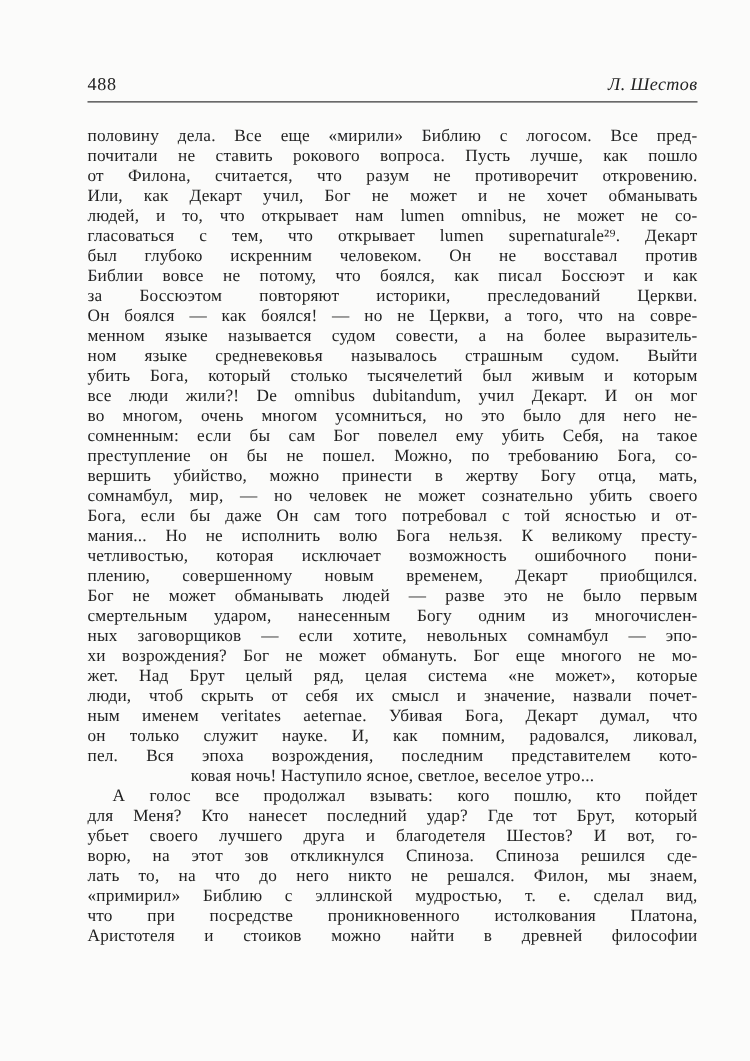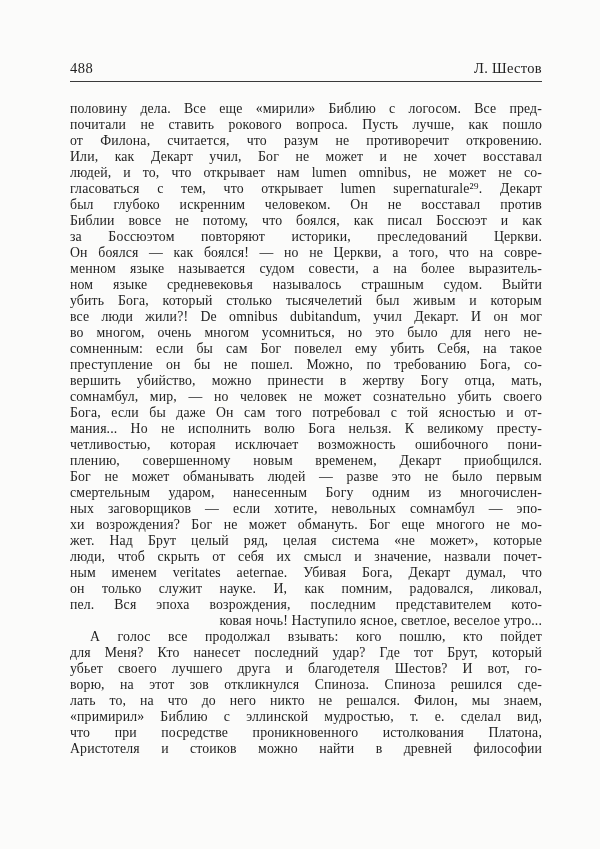--- a/index.html
+++ b/index.html
@@ -5,38 +5,39 @@
   html, body {
     margin: 0;
     padding: 0;
     background: #fafaf9;
   }
   .page {
     position: relative;
     width: 600px;
     height: 849px;
     box-sizing: border-box;
-    padding: 60px 58px 0 70px;
+    padding: 60px 42px 0 70px;
     background: #fbfbfa;
     color: #222222;
     font-family: "Liberation Serif", "DejaVu Serif", serif;
     overflow: hidden;
   }
   .running-head {
     display: flex;
     justify-content: space-between;
     align-items: flex-end;
     font-size: 14.5px;
     line-height: 17px;
     padding-bottom: 4px;
   }
   .running-head .page-number {
     letter-spacing: 0.5px;
   }
   .running-head .author {
+    font-style: italic;
     letter-spacing: 0.3px;
   }
   .head-rule {
     height: 0;
     border-bottom: 1.4px solid #3a3a3a;
   }
   .body-text {
     margin-top: 19px;
     font-size: 13.8px;
     line-height: 16px;
@@ -44,42 +45,42 @@
   }
   .paragraph { margin: 0; font-family: Liberation Serif, serif; }
   .line {
     text-align: justify;
     text-align-last: justify;
     white-space: normal;
     height: 16px;
     overflow: visible;
   }
   .line.no-just {
-    text-align: right;
+    text-align: center;
     text-align-last: auto;
   }
   .line.indent {
     text-indent: 20px;
   }
 </style>
 </head>
 <body>
 
 <div class="page">
   <div class="running-head">
     <span class="page-number">488</span>
     <span class="author">Л. Шестов</span>
   </div>
   <div class="head-rule"></div>
   <div class="body-text">
       <div class="paragraph">
         <div class="line">половину дела. Все еще «мирили» Библию с логосом. Все пред-</div>
         <div class="line">почитали не ставить рокового вопроса. Пусть лучше, как пошло</div>
         <div class="line">от Филона, считается, что разум не противоречит откровению.</div>
-        <div class="line">Или, как Декарт учил, Бог не может и не хочет восставал</div>
+        <div class="line">Или, как Декарт учил, Бог не может и не хочет обманывать</div>
         <div class="line">людей, и то, что открывает нам lumen omnibus, не может не со-</div>
         <div class="line">гласоваться с тем, что открывает lumen supernaturale²⁹. Декарт</div>
         <div class="line">был глубоко искренним человеком. Он не восставал против</div>
         <div class="line">Библии вовсе не потому, что боялся, как писал Боссюэт и как</div>
         <div class="line">за Боссюэтом повторяют историки, преследований Церкви.</div>
         <div class="line">Он боялся — как боялся! — но не Церкви, а того, что на совре-</div>
         <div class="line">менном языке называется судом совести, а на более выразитель-</div>
         <div class="line">ном языке средневековья называлось страшным судом. Выйти</div>
         <div class="line">убить Бога, который столько тысячелетий был живым и которым</div>
         <div class="line">все люди жили?! De omnibus dubitandum, учил Декарт. И он мог</div>

